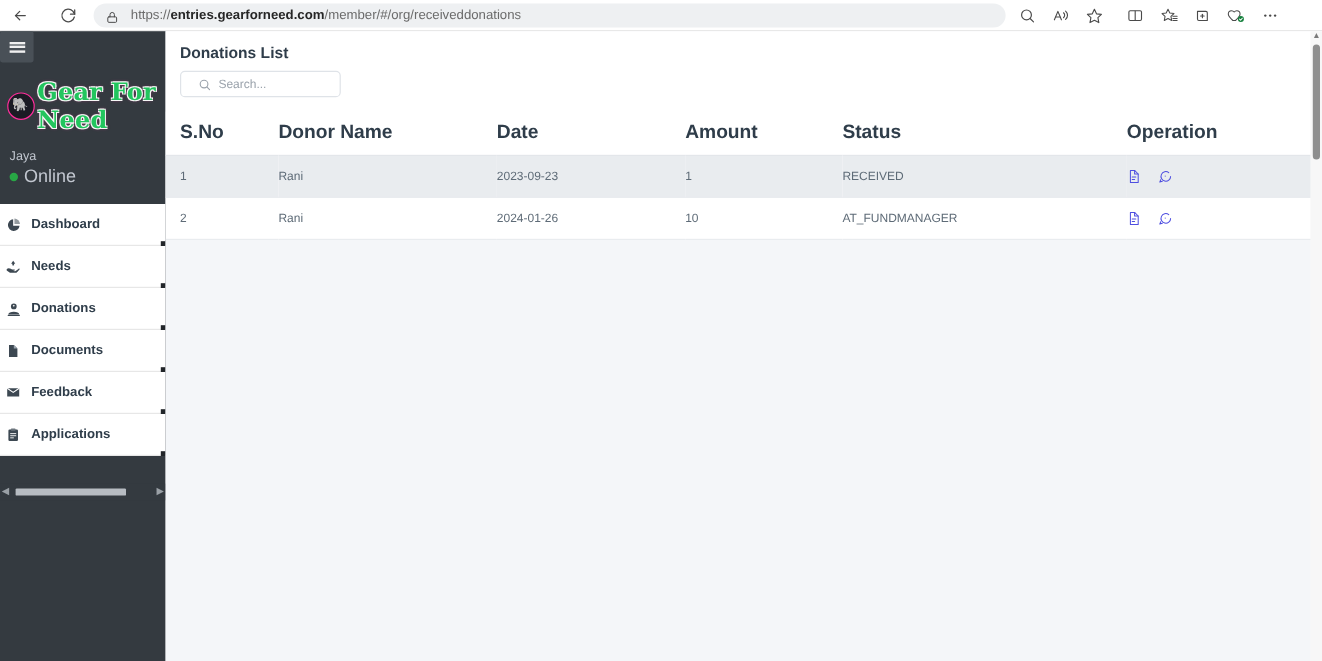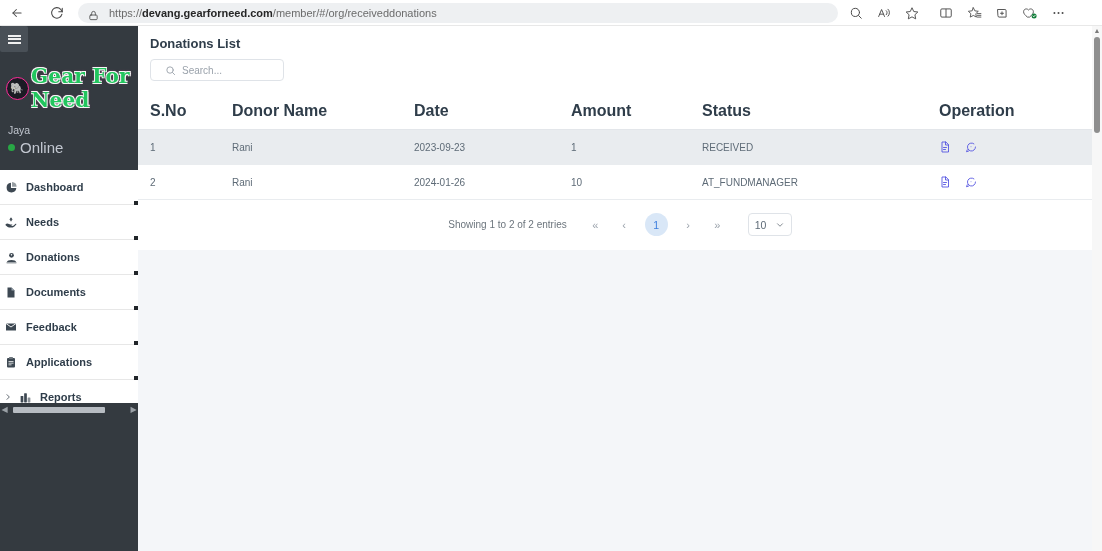--- a/index.html
+++ b/index.html
@@ -278,21 +278,21 @@
       </svg>
   </div>
 
   <div class="url-container">
     <span class="lock-icon">
       <svg width="11" height="11" viewBox="0 0 24 24" fill="none" stroke="currentColor" stroke-width="1.8" stroke-linecap="round" stroke-linejoin="round">
           <rect x="4" y="11" width="16" height="10" rx="2"></rect>
           <path d="M8 11V7a4 4 0 0 1 8 0v4"></path>
         </svg>
     </span>
-    <span class="url-text"><span>https://</span><b>devang.gearforneed.com</b><span>/member/#/org/receiveddonations</span></span>
+    <span class="url-text"><span>https://</span><b>entries.gearforneed.com</b><span>/member/#/org/receiveddonations</span></span>
   </div>
 
   <div class="tb-icons">
     <div class="tb-icon">
       <svg width="14" height="14" viewBox="0 0 24 24" fill="none" stroke="currentColor" stroke-width="1.7" stroke-linecap="round">
           <circle cx="11" cy="11" r="7"></circle>
           <line x1="16.5" y1="16.5" x2="21" y2="21"></line>
         </svg>
     </div>
     <div class="tb-icon">
@@ -433,35 +433,20 @@
             <rect x="4" y="3" width="16" height="19" rx="2"></rect>
             <rect x="8" y="1.2" width="8" height="3.6" rx="1.3" fill="#6c757d"></rect>
             <rect x="7" y="9" width="10" height="1.5" fill="#fff"></rect>
             <rect x="7" y="12.5" width="10" height="1.5" fill="#fff"></rect>
             <rect x="7" y="16" width="6" height="1.5" fill="#fff"></rect>
           </svg>
       </span>
       <span class="sb-label">Applications</span>
     </div>
 
-    <div class="sb-item">
-      <span class="sb-chevron">
-        <svg width="8" height="10" viewBox="0 0 24 24" fill="none" stroke="currentColor" stroke-width="2.4" stroke-linecap="round" stroke-linejoin="round">
-            <polyline points="9 5 16 12 9 19"></polyline>
-          </svg>
-      </span>
-      <span class="sb-icon">
-        <svg width="13" height="13" viewBox="0 0 24 24" fill="currentColor">
-            <rect x="3" y="9" width="5" height="12" rx="1"></rect>
-            <rect x="9.5" y="4" width="5" height="17" rx="1"></rect>
-            <rect x="16" y="12" width="5" height="9" rx="1" opacity="0.6"></rect>
-          </svg>
-      </span>
-      <span class="sb-label">Reports</span>
-    </div>
 
   </div>
 
   <div class="sb-scrollbar">
     <div class="sb-sc-arrow">◀</div>
     <div class="sb-sc-track">
       <div class="sb-sc-thumb"></div>
     </div>
     <div class="sb-sc-arrow">▶</div>
   </div>
@@ -542,33 +527,19 @@
                     <path d="M4.5 17.5 3 21.5l4.2-1.4"></path>
                     <circle cx="12" cy="11.5" r="0.9" fill="currentColor" stroke="none"></circle>
                   </svg>
               </span>
             </div>
           </td>
         </tr>
       </tbody>
     </table>
 
-    <div class="pager">
-      <span class="pg-info">Showing 1 to 2 of 2 entries</span>
-      <span class="pg-btn">«</span>
-      <span class="pg-btn">‹</span>
-      <span class="pg-cur">1</span>
-      <span class="pg-btn">›</span>
-      <span class="pg-btn">»</span>
-      <span class="pg-select">
-        <span>10</span>
-        <svg width="10" height="10" viewBox="0 0 24 24" fill="none" stroke="currentColor" stroke-width="2" stroke-linecap="round" stroke-linejoin="round">
-            <polyline points="6 9 12 15 18 9"></polyline>
-          </svg>
-      </span>
-    </div>
   </div>
 </div>
 
 <div class="vscroll">
   <div class="up">▲</div>
   <div class="thumb"></div>
 </div>
 
 </body></html>

